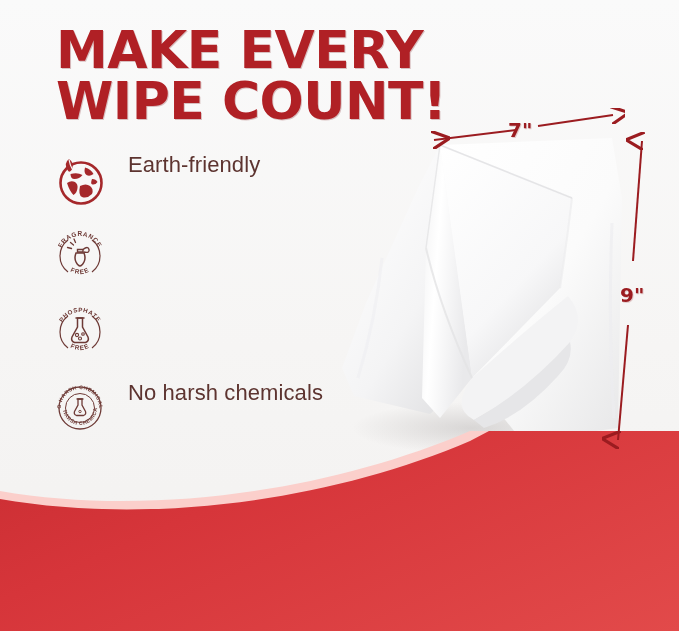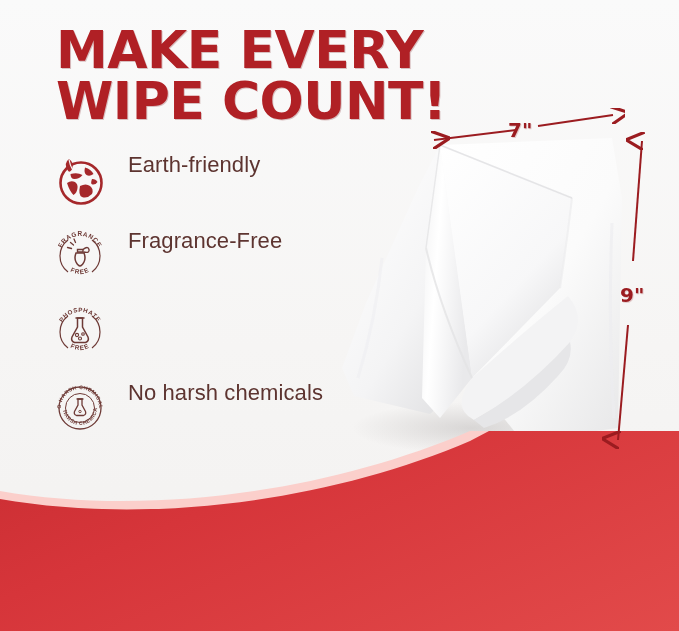--- a/index.html
+++ b/index.html
@@ -164,21 +164,20 @@
           </text>
           <text font-size="6.4" font-weight="bold" fill="#6e3a36" font-family="'Liberation Sans',sans-serif" letter-spacing="1">
             <textPath href="#arcBot2" startOffset="50%" text-anchor="middle">FREE</textPath>
           </text>
           <path d="M24 25 q-2 5 0 9 q2 4 4 4 q2 0 4 -4 q2 -4 0 -9 Z" fill="none" stroke="#6e3a36" stroke-width="1.5"></path>
           <path d="M25.5 24 h5.5 v-2.5 h-5.5 Z" fill="none" stroke="#6e3a36" stroke-width="1.4"></path>
           <path d="M31 21.5 q5 -4 6 0 q1 4 -5.5 2.5" fill="none" stroke="#6e3a36" stroke-width="1.4"></path>
           <path d="M21.5 17 l-3 -2.5 M19.5 20.5 l-4 -1 M23.5 14.5 l-1.5 -3.5" fill="none" stroke="#6e3a36" stroke-width="1.3" stroke-linecap="round"></path>
         </svg>
       </span>
-      <span class="lbl">Fragrance-Free</span>
     </div>
 
     <div class="feature">
       <span class="ic">
         <svg width="56" height="56" viewBox="0 0 56 56" aria-hidden="true">
           <defs>
             <path id="arcTop3" d="M8,28 a20,20 0 0 1 40,0"></path>
             <path id="arcBot3" d="M10,28 a18,18 0 0 0 36,0"></path>
           </defs>
           <path d="M8 28 a20 20 0 0 1 8 -16" fill="none" stroke="#6e3a36" stroke-width="1.2"></path>

